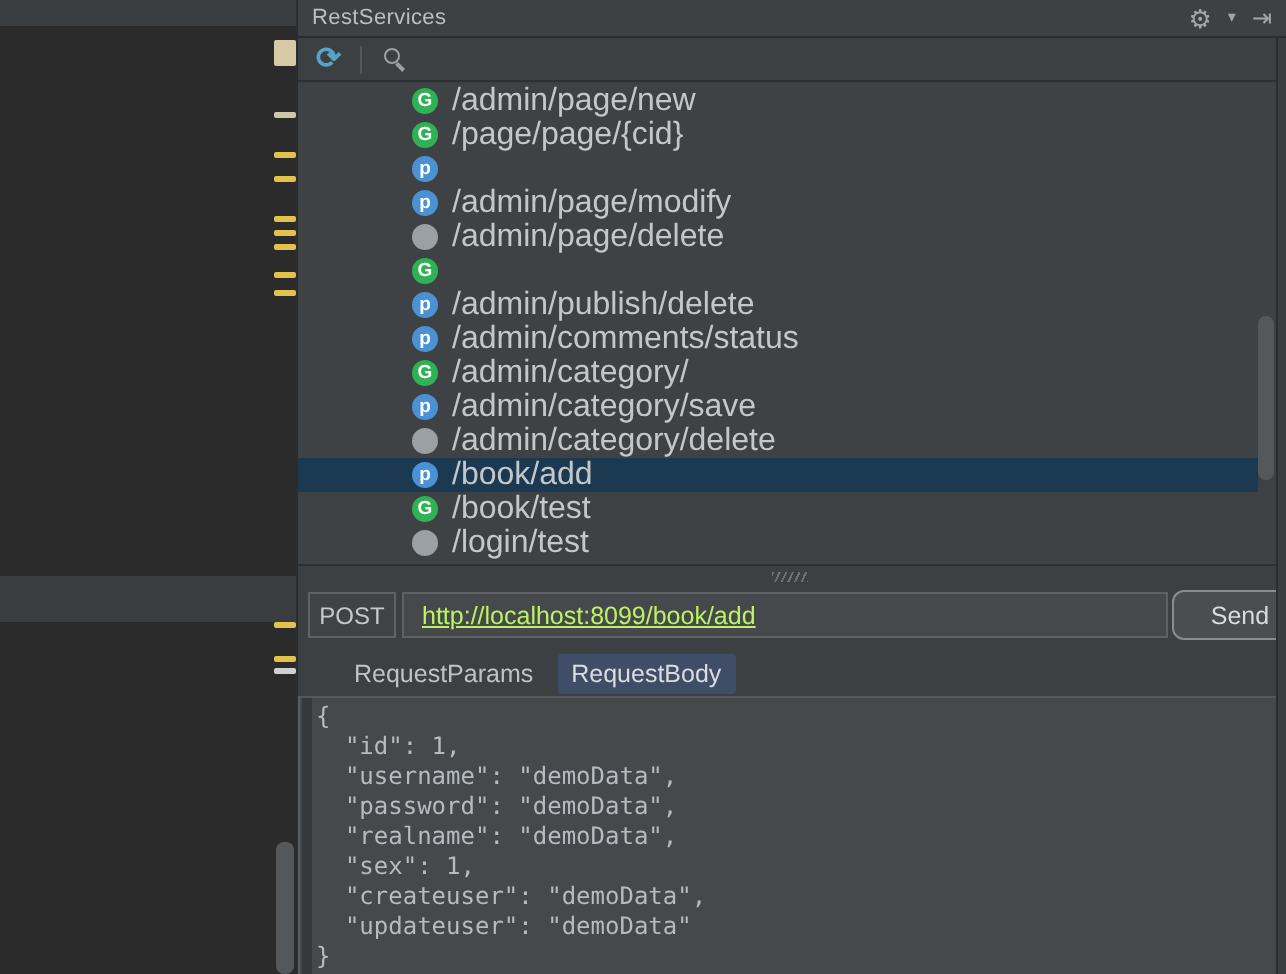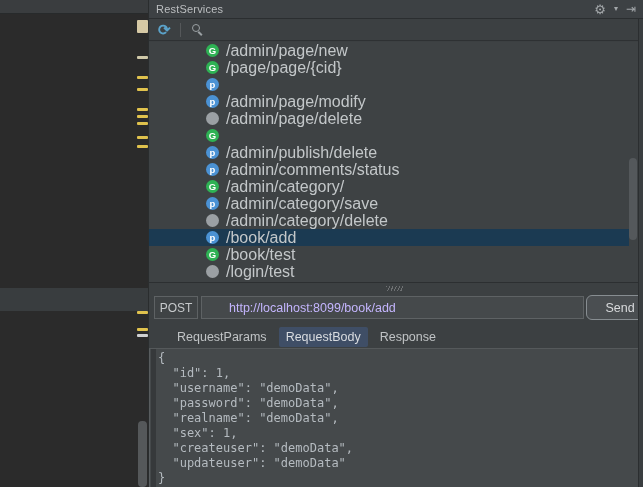--- a/index.html
+++ b/index.html
@@ -44,22 +44,22 @@
   .list-scroll-thumb { position:absolute; left:480px; top:158px; width:8px; height:82px; background:#54585b; border-radius:4px; }
 
   .splitter { position:absolute; left:0; top:282px; width:489px; height:10px; background:#3c4042; border-top:1px solid #2c2f31; }
   .grip { position:absolute; left:237px; top:3px; width:18px; height:5px;
           background:repeating-linear-gradient(115deg, #6e7173 0 1px, transparent 1px 3px); }
 
   .request-bar { position:absolute; left:0; top:292px; width:489px; height:31px; background:#3c4042; }
   .method-box { position:absolute; left:5px; top:4px; width:44px; height:23px; background:#3f4345;
                 border:1px solid #5e6264; color:#c6c9cb; font-size:12px; display:flex; align-items:center; justify-content:center; }
   .url-box { position:absolute; left:52px; top:4px; width:383px; height:23px; background:#45494b;
-             border:1px solid #5e6264; color:#c4b5fd; font-size:12.5px; display:flex; align-items:center; padding-left:27px;
-             font-family:"Liberation Sans", sans-serif; }
+             border:1px solid #5e6264; color:#bef264; font-size:12.5px; display:flex; align-items:center; padding-left:9px;
+             font-family:"Liberation Sans", sans-serif;text-decoration:underline; }
   .send-btn { position:absolute; left:437px; top:3px; width:68px; height:25px; background:#4a4e51;
               border:1px solid #878d91; border-radius:6px; color:#d8dadc; font-size:12.5px;
               display:flex; align-items:center; justify-content:center; }
 
   .tabs-row { position:absolute; left:12px; top:325px; width:489px; height:23px; background:#3c4042; display:flex; align-items:center; padding-left:9px; gap:5px; }
   .tab { font-size:12.5px; color:#c0c3c5; padding:3px 7px; border-radius:2px; cursor:default; white-space:nowrap; }
   .tab.selected { background:#3f4e66; color:#d9dce0;text-align:right; }
 
   .body-editor { position:absolute; left:0; top:348px; width:489px; height:139px; background:#45494b;
                  border-top:1px solid #55595b; border-left:1px solid #595d5f; }
@@ -193,21 +193,20 @@
       <div class="method-box">POST</div>
       <div class="url-box">http://localhost:8099/book/add</div>
       <div class="send-btn">Send</div>
     </div>
 
     <div class="tabs-row">
   <span class="tab">RequestParams</span>
 
   <span class="tab selected">RequestBody</span>
 
-  <span class="tab">Response</span>
 </div>
 
     <div class="body-editor">
       <div class="body-gutter"></div>
       <pre class="body-pre">{
   "id": 1,
   "username": "demoData",
   "password": "demoData",
   "realname": "demoData",
   "sex": 1,

